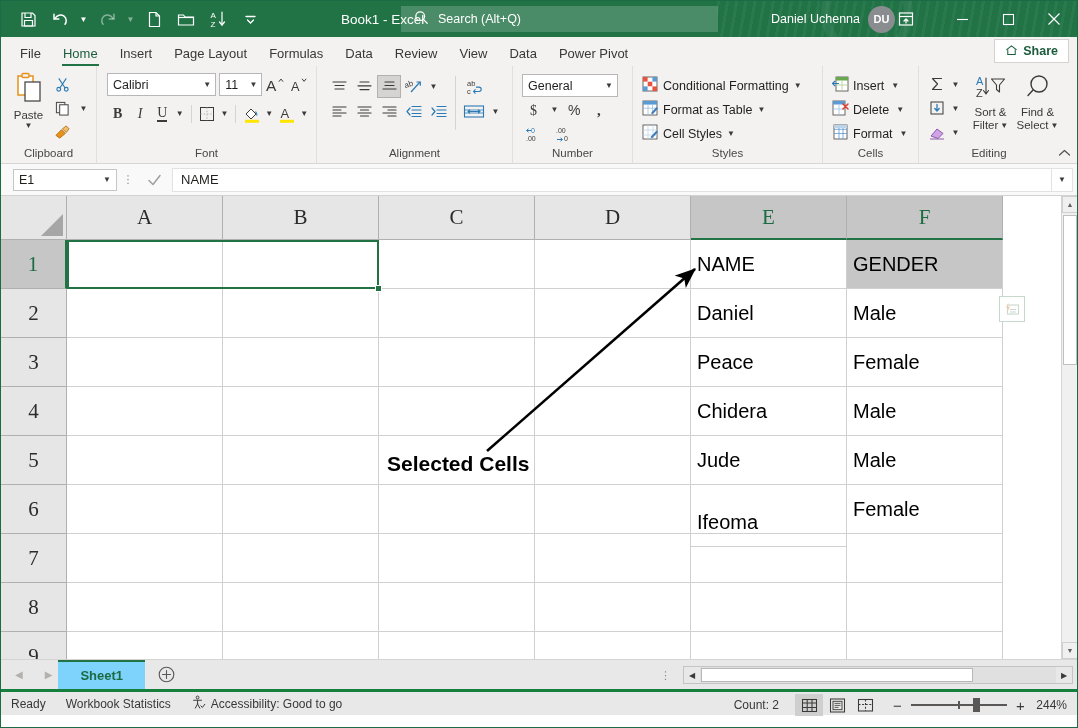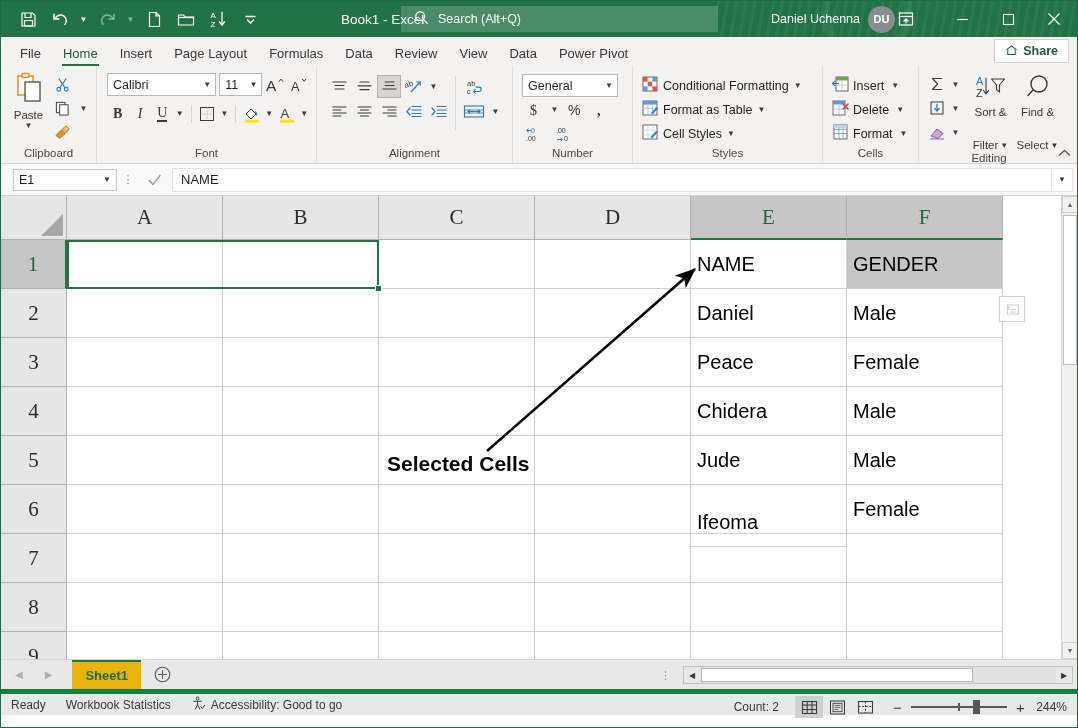--- a/index.html
+++ b/index.html
@@ -260,21 +260,21 @@
   .g-editing { width: 140px; border-right: none;}
   .edit-wrap { display: flex; padding-top: 3px; }
   .edit-left { display: flex; flex-direction: column; gap: 2px; width: 42px;}
   .edit-lrow { display: flex; align-items: center; height: 22px;}
   .edit-big {
     width: 47px;
     display: flex; flex-direction: column; align-items: center;
     padding-top: 1px;
   }
   .edit-big .lbl { font-size: 11.5px; color: #3b3a39; line-height: 13px; text-align:center;}
-  .edit-big .lbl2 { font-size: 11.5px; color: #3b3a39; line-height: 13px; display:flex; align-items:center; gap:2px;margin-top:20px;}
+  .edit-big .lbl2 { font-size: 11.5px; color: #3b3a39; line-height: 13px; display:flex; align-items:center; gap:2px;}
   .collapse-ribbon {
     position: absolute;
     right: 6px; bottom: 3px;
     color: #5a5856; font-size: 11px;
   }
 
   
   .fbar {
     height: 32px;
     background: #f9f9f9;
@@ -447,27 +447,27 @@
     height: 30px;
     background: #e8e8e8;
     border-top: 1px solid #d6d4d2;
     display: flex; align-items: stretch;
     position: relative;
   }
   .nav-arrows { display: flex; align-items: center; padding-left: 14px; gap: 22px;}
   .nav-arrow { color: #b3b0ad; font-size: 10px; }
   .sheet-tab {
     display: flex; align-items: center;
-    padding: 0 13px;
-    background: #eab308;
+    padding: 0 22px;
+    background: #7dd3fc;
     border-top: 2px solid #217346;
     font-size: 13px;
     font-weight: bold;
     color: #1c6b43;
-    margin-left: 20px;
+    margin-left: 6px;
   }
   .add-sheet {
     display: flex; align-items: center; justify-content: center;
     width: 42px; color: #5a5856;
   }
   .hscroll-wrap {
     position: absolute;
     right: 4px; top: 4px;
     height: 22px;
     display: flex; align-items: center;
@@ -490,21 +490,21 @@
     position: absolute; left: 17px; top: 1px;
     width: 272px; bottom: 1px;
     background: #ffffff;
     border: 1px solid #b8b8b8;
   }
 
   
   .statusbar {
     height: 26px;
     background: #e8e8e8;
-    border-top: 5px solid #15803d;
+    border-top: 3px solid #15803d;
     display: flex; align-items: center;
     font-size: 12px;
     color: #393838;
     position: relative;
   }
   .sb-item { padding: 0 10px; white-space: nowrap; display:flex; align-items:center; gap:5px;}
   .sb-right {
     position: absolute; right: 6px; top: 0; height: 26px;
     display: flex; align-items: center; gap: 0;
   }

